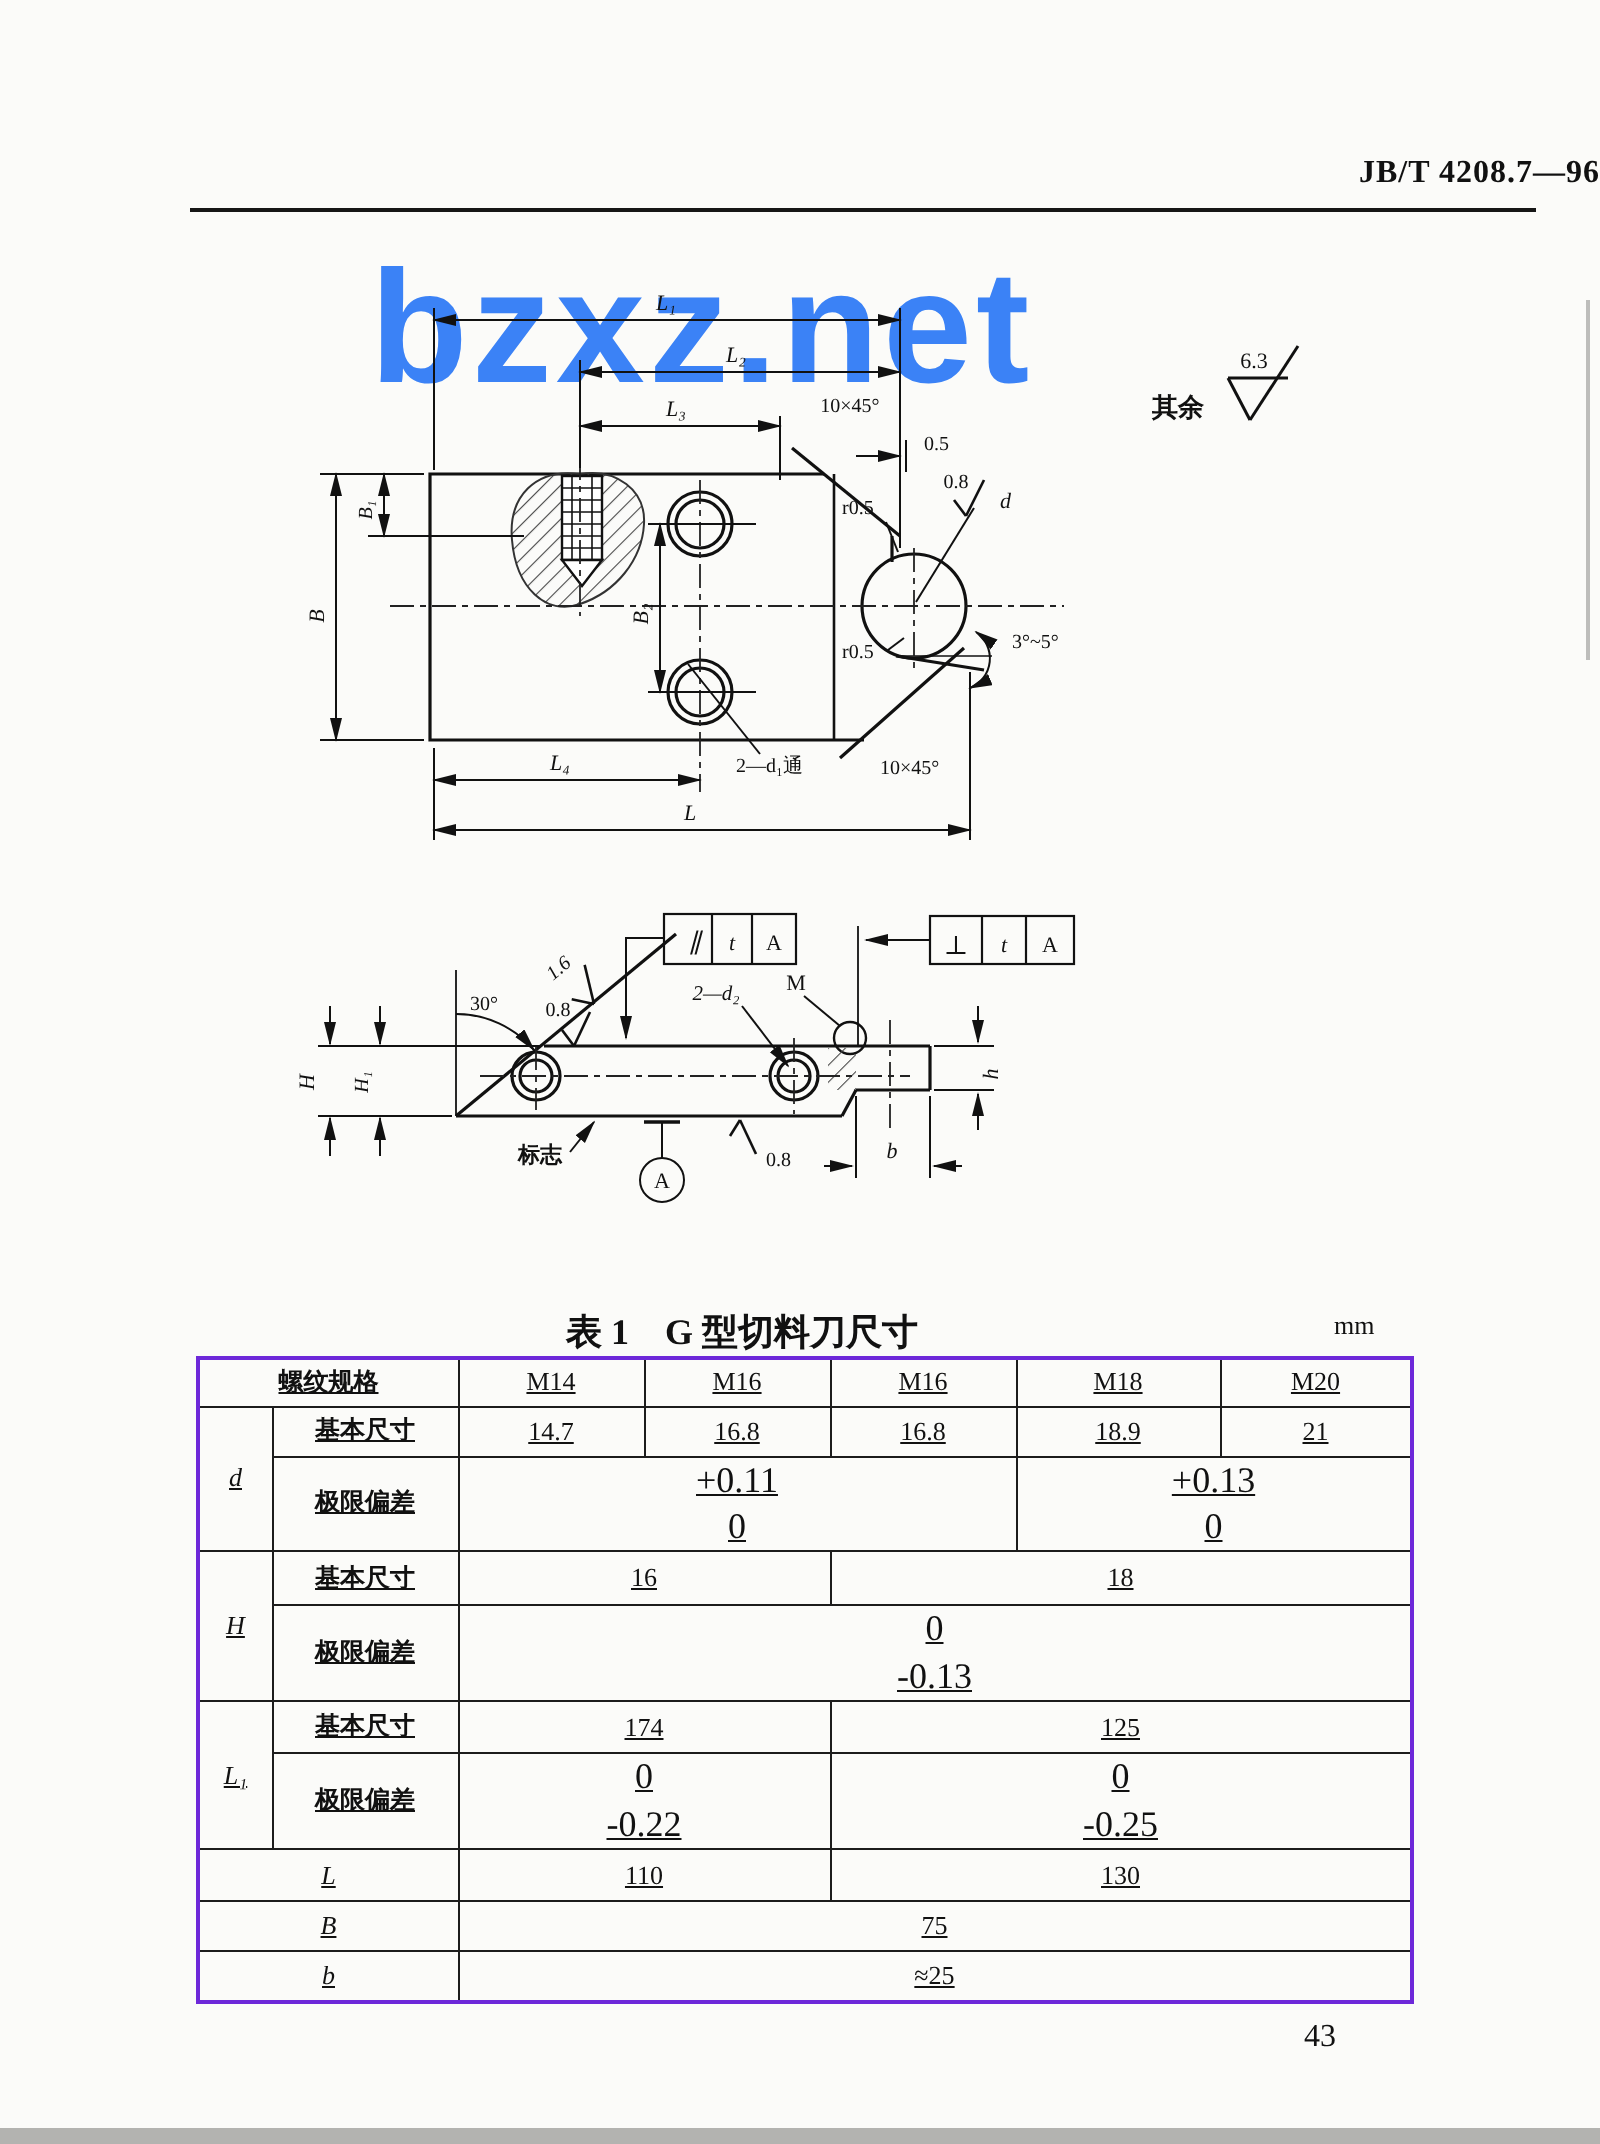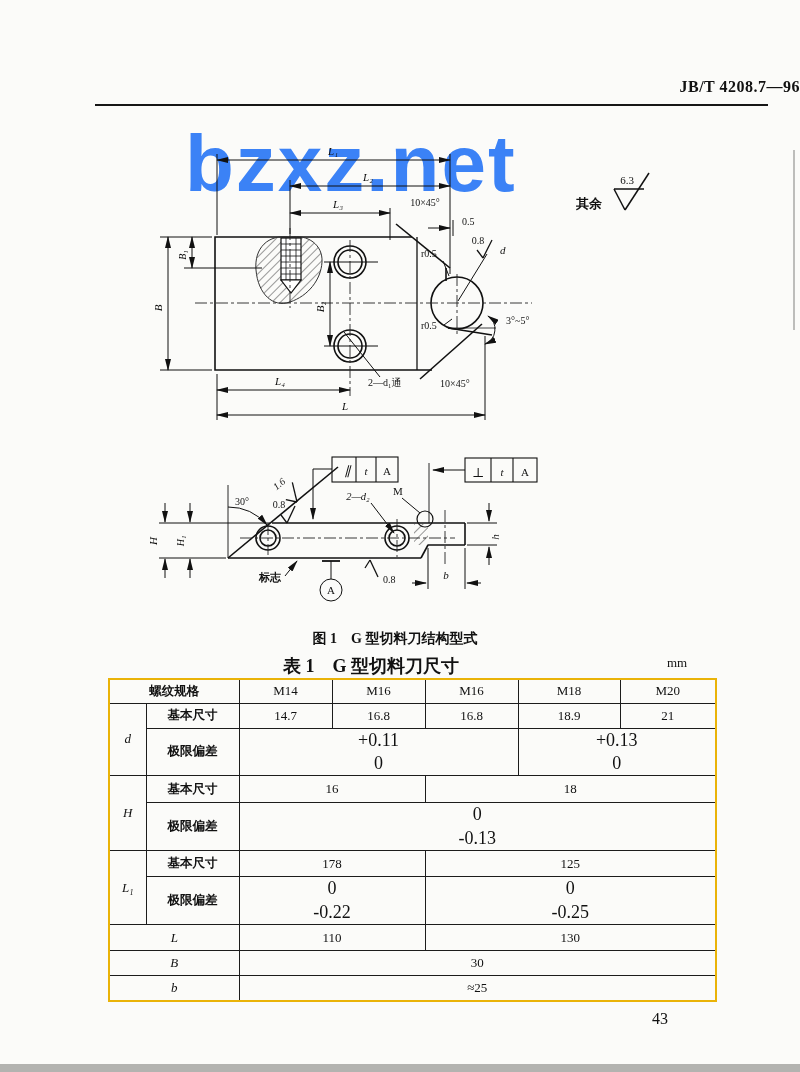--- a/index.html
+++ b/index.html
@@ -8,22 +8,22 @@
   .wm{position:absolute;left:185px;top:118px;font-family:Liberation Sans, sans-serif;
       font-weight:bold;font-size:80px;color:#3b82f6;letter-spacing:2px;z-index:0;user-select:none;}
   .hdr{position:absolute;left:0;top:78px;width:800px;text-align:right;font-weight:bold;
        font-size:16px;letter-spacing:.5px;z-index:2;}
   .rule{position:absolute;left:95px;top:104px;width:673px;height:2px;background:#161616;z-index:2;}
   svg{position:absolute;z-index:1;}
   svg text{font-family:"Liberation Serif","DejaVu Serif",serif;fill:#111;}
   .cap1{position:absolute;left:240px;top:630px;width:310px;text-align:center;font-size:14px;font-weight:600;}
   .cap2{position:absolute;left:283px;top:654px;font-size:18px;font-weight:600;}
   .unit{position:absolute;left:667px;top:655px;font-size:13px;}
-  table.dim{position:absolute;left:108px;top:678px;border-collapse:collapse;table-layout:fixed;
-            font-size:13px;z-index:2;border:2px solid #eab308;}
+  table.dim{position:absolute;left:98px;top:678px;border-collapse:collapse;table-layout:fixed;
+            font-size:13px;z-index:2;border:2px solid #6d28d9;text-decoration:underline;}
   table.dim td{border:1px solid #1c1c1c;text-align:center;vertical-align:middle;padding:0;overflow:hidden;}
   .cjk{font-size:12.5px;font-weight:600;}
   .it{font-style:italic;}
   .tol span{display:block;line-height:1.3;font-size:18px;}
   .pageno{position:absolute;left:652px;top:1010px;font-size:16px;}
   .botband{position:absolute;left:0;top:1064px;width:800px;height:8px;background:#b3b3b0;}
   .edgemark{position:absolute;left:793px;top:150px;width:2px;height:180px;background:#8a8a88;opacity:.55;}
 </style>
 </head>
 <body>
@@ -240,21 +240,20 @@
       <text x="253" y="50" text-anchor="middle">M</text>
       <text transform="translate(12,96) rotate(-90)" text-anchor="middle" font-style="italic">H</text>
       <text transform="translate(39,96) rotate(-90)" text-anchor="middle" font-size="10" font-style="italic">H₁</text>
       <text transform="translate(354,92) rotate(-90)" text-anchor="middle" font-style="italic">h</text>
       <text x="301" y="134" text-anchor="middle" font-style="italic">b</text>
       <text x="125" y="136" text-anchor="middle" font-weight="600">标志</text>
       <text x="186" y="149" text-anchor="middle">A</text>
     </g>
   </svg>
 
-  <div class="cap1">图 1　G 型切料刀结构型式</div>
   <div class="cap2">表 1　G 型切料刀尺寸</div>
   <div class="unit">mm</div>
 
   <table class="dim">
     <colgroup>
       <col style="width:37px">
         <col style="width:93px">
         <col style="width:93px">
         <col style="width:93px">
       <col style="width:93px">
@@ -305,21 +304,21 @@
       <td colspan="5">
         <div class="tol">
               <span>0</span>
               <span>-0.13</span>
             </div>
       </td>
     </tr>
     <tr style="height:26px">
       <td rowspan="2" class="it">L₁</td>
       <td class="cjk">基本尺寸</td>
-      <td colspan="2">178</td>
+      <td colspan="2">174</td>
       <td colspan="3">125</td>
     </tr>
     <tr style="height:47px">
       <td class="cjk">极限偏差</td>
       <td colspan="2">
         <div class="tol">
               <span>0</span>
               <span>-0.22</span>
             </div>
       </td>
@@ -330,21 +329,21 @@
             </div>
       </td>
     </tr>
     <tr style="height:26px">
       <td colspan="2" class="it">L</td>
       <td colspan="2">110</td>
       <td colspan="3">130</td>
     </tr>
     <tr style="height:25px">
       <td colspan="2" class="it">B</td>
-      <td colspan="5">30</td>
+      <td colspan="5">75</td>
     </tr>
     <tr style="height:25px">
       <td colspan="2" class="it">b</td>
       <td colspan="5">≈25</td>
     </tr>
   </tbody>
     </table>
 
   <div class="pageno">43</div>
   <div class="edgemark"></div>

